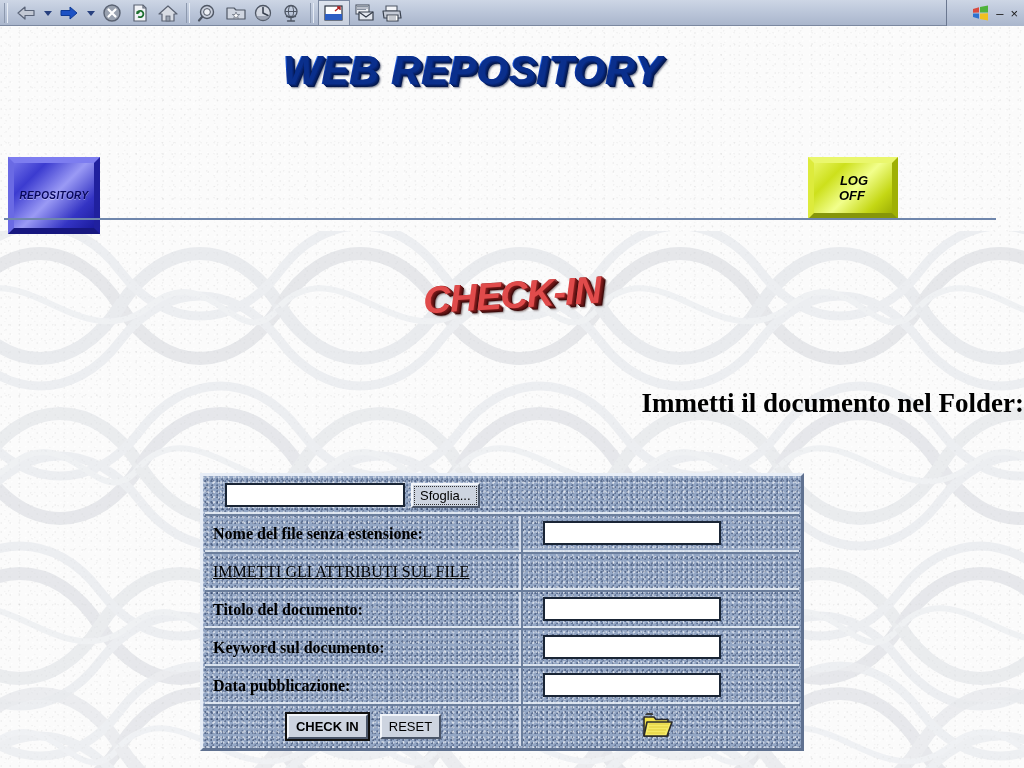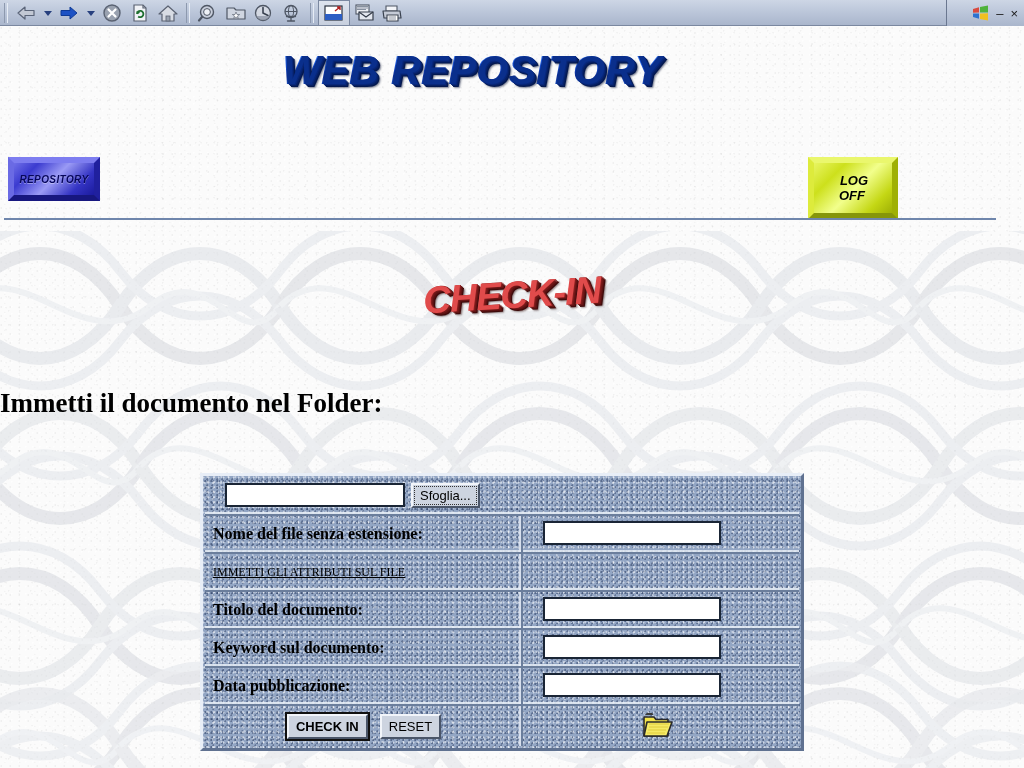--- a/index.html
+++ b/index.html
@@ -100,21 +100,21 @@
     position: absolute;
     display: flex; align-items: center; justify-content: center;
     cursor: pointer;
     font-family: "Liberation Sans", sans-serif;
     font-style: italic; font-weight: bold;
     color: #000;
     text-align: center;
     box-sizing: border-box;
   }
   #btn-repository {
-    left: 8px; top: 131px; width: 92px; height: 44px;
+    left: 8px; top: 131px; width: 92px; height: 77px;
     background: linear-gradient(135deg, #6f6fe8 0%, #3b3bd0 22%, #9a9af5 50%, #3434c4 78%, #1b1b9e 100%);
     border-top: 6px solid #7d7df0;
     border-left: 6px solid #6a6ae4;
     border-right: 6px solid #20209e;
     border-bottom: 6px solid #17177f;
     font-size: 10px; letter-spacing: 0.4px;
     color: #06065c;
     text-shadow: 0 1px 0 rgba(255,255,255,0.35);
   }
   #btn-logoff {
@@ -145,21 +145,21 @@
     color: #e04b4b;
     transform: rotate(-3.5deg);
     text-shadow:
       1px 0 0 #8a1f1f, 2px 1px 0 #701818, 3px 2px 0 #5a1212,
       4px 3px 0 #3d0b0b, 5px 4px 2px rgba(40,8,8,0.5);
     white-space: nowrap;
   }
 
   #form-heading {
     position: absolute; left: 0; top: 362px; width: 1024px;
-    text-align: left;
+    text-align: right;
     font-family: "Liberation Serif", serif;
     font-size: 27px; font-weight: bold; color: #000;
   }
 
   
   #form-table {
     position: absolute; left: 200px; top: 447px;
     width: 604px;
     border: 3px solid;
     border-color: #e8eef7 #5f7190 #5f7190 #e8eef7;
@@ -186,21 +186,21 @@
   .fcell-label {
     width: 318px; flex: 0 0 318px;
     display: flex; align-items: center;
     padding: 5px 0 5px 8px;
     box-sizing: border-box;
     border-right: 2px solid #6b7e9c;
     box-shadow: inset -3px 0 0 -1px rgba(232,238,247,0.8);
     font-family: "Liberation Serif", serif;
     font-size: 16px; font-weight: bold; color: #000;
   }
-  .fcell-label.link-cell { font-weight: normal; font-size: 12px; }
+  .fcell-label.link-cell { font-weight: normal; font-size: 16px; }
   .fcell-label.link-cell .lnk {
     text-decoration: underline; color: #000; cursor: pointer;
   }
   .fcell-field {
     flex: 1 1 auto;
     display: flex; align-items: flex-start;
     padding: 5px 6px 5px 20px;
     box-sizing: border-box;
     gap: 6px;
   }

